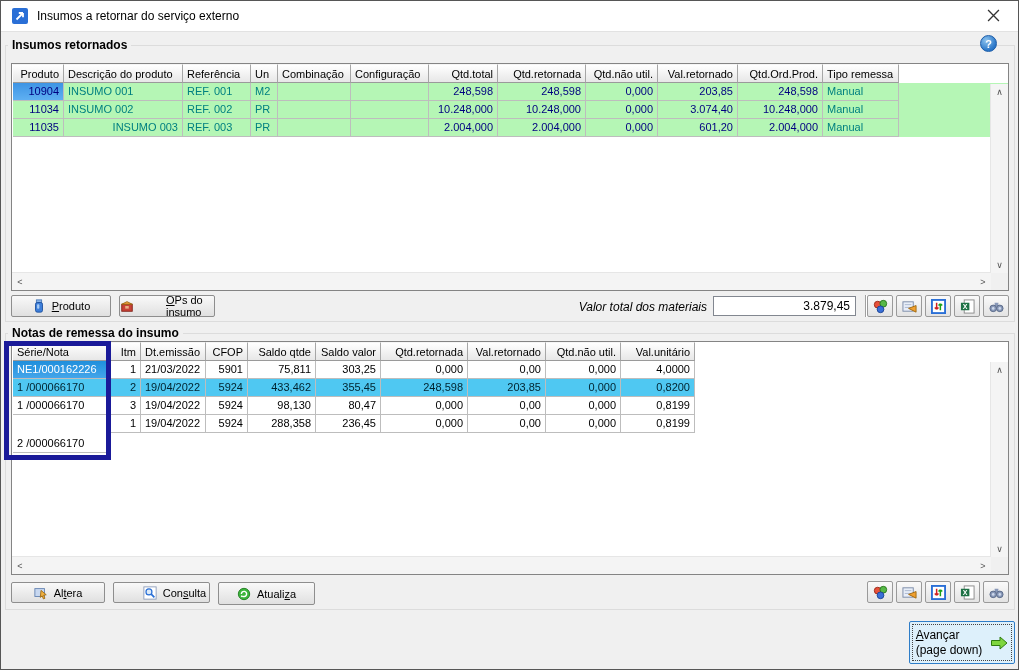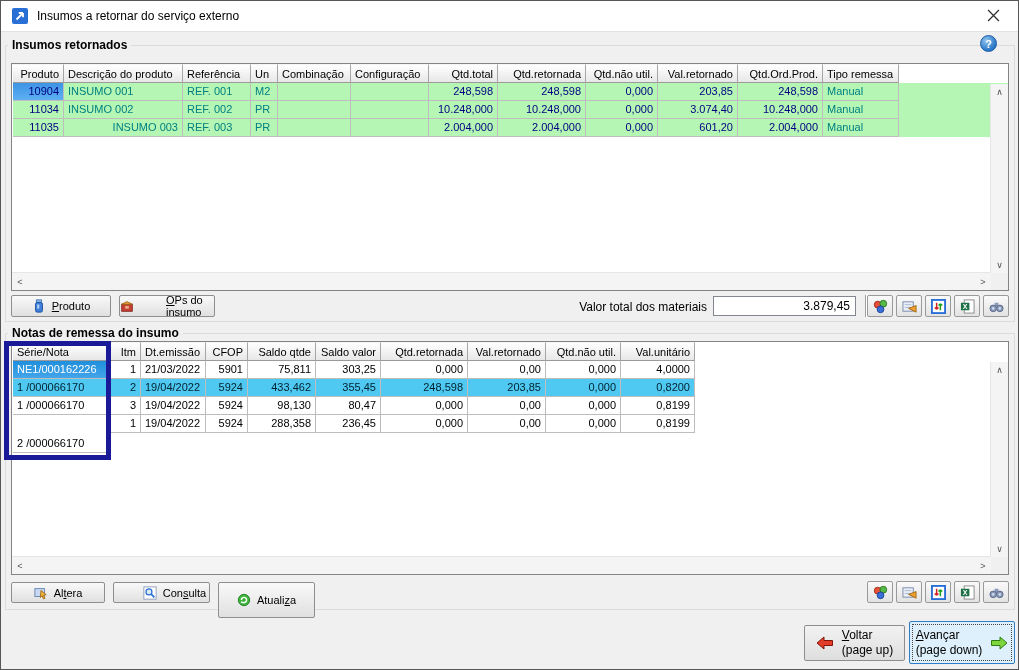--- a/index.html
+++ b/index.html
@@ -37,21 +37,21 @@
   .sb{position:absolute;color:#555;font-size:9px;display:flex;align-items:center;justify-content:center;width:17px;height:16px;}
   .sb.up{top:0;} .sb.dn{bottom:0;}
   .sb.lt{left:0;height:17px;width:16px;} .sb.rt{right:0;height:17px;width:16px;}
   
   .btn{position:absolute;display:flex;align-items:center;justify-content:center;gap:6px;background:linear-gradient(#f9f9f9,#e0e0e0);border:1px solid #8e8e8e;border-radius:2px;font-size:11px;color:#000;box-sizing:border-box;cursor:default;}
   .btn u{text-decoration:underline;}
   .iconbtn{width:26px;height:22px;display:flex;align-items:center;justify-content:center;background:linear-gradient(#fafafa,#e3e3e3);border:1px solid #9a9a9a;border-radius:2px;box-sizing:border-box;}
   .iconrow{position:absolute;display:flex;gap:3px;}
   .divider{position:absolute;width:0;border-left:1px solid #a0a0a0;border-right:1px solid #ffffff;}
   
-  .total-label{position:absolute;font-size:12px;color:#000;text-align:right;}
+  .total-label{position:absolute;font-size:12px;color:#000;text-align:right;font-style:italic;}
   .field{position:absolute;background:#fff;border:1px solid #828790;box-sizing:border-box;font-size:12px;text-align:right;padding:2px 5px 0;color:#000;}
   
   .footer-btn{position:absolute;display:flex;align-items:center;justify-content:center;gap:8px;background:linear-gradient(#f2f2f2,#dedede);border:1px solid #8e8e8e;border-radius:2px;font-size:12px;box-sizing:border-box;}
   .footer-btn .lines{display:flex;flex-direction:column;align-items:flex-start;line-height:15px;}
   .footer-btn.default{background:#ddf0fb;border:1px solid #2e7dc8;outline:1px dotted #444;outline-offset:-4px;}
   
   .annotation{position:absolute;left:3px;top:340px;width:107px;height:119px;border:5px solid #1a1a99;box-sizing:border-box;pointer-events:none;z-index:50;}
   svg{display:block;}
 </style>
 </head>
@@ -305,21 +305,21 @@
   <div class="btn" style="left:112px;top:581px;width:97px;height:21px;padding-left:26px;">
     <span>
         <svg width="14" height="14" viewBox="0 0 16 16">
           <rect x="1" y="1" width="14" height="14" fill="#fff" stroke="#8a9ab8"></rect>
           <circle cx="6.8" cy="6.8" r="3.4" fill="#dceaf8" stroke="#2a6fd6" stroke-width="1.4"></circle>
           <path d="M9.4 9.4 L13 13" stroke="#2a6fd6" stroke-width="2"></path>
         </svg>
       </span>
     <span>Con<u>s</u>ulta</span>
   </div>
-  <div class="btn" style="left:217px;top:581px;width:97px;height:36px;">
+  <div class="btn" style="left:217px;top:581px;width:97px;height:23px;">
     <span>
         <svg width="14" height="14" viewBox="0 0 16 16">
           <circle cx="8" cy="8" r="6.5" fill="#3db53d" stroke="#1d7a1d"></circle>
           <path d="M5 8 a3 3 0 1 1 1 2.2" fill="none" stroke="#fff" stroke-width="1.6"></path>
           <path d="M4.2 11.6 l2.6 -0.4 l-1.6 -2.2 z" fill="#fff"></path>
         </svg>
       </span>
     <span>Atuali<u>z</u>a</span>
   </div>
 
@@ -356,31 +356,20 @@
         <svg width="15" height="15" viewBox="0 0 16 16">
           <rect x="6" y="4" width="4" height="4" fill="#8898b8"></rect>
           <circle cx="4.5" cy="10" r="3.5" fill="#8898b8" stroke="#5a6a88"></circle>
           <circle cx="11.5" cy="10" r="3.5" fill="#8898b8" stroke="#5a6a88"></circle>
           <circle cx="4.5" cy="10" r="1.4" fill="#cdd8ea"></circle>
           <circle cx="11.5" cy="10" r="1.4" fill="#cdd8ea"></circle>
         </svg>
       </span>
   </div>
 
-  <div class="footer-btn" style="left:803px;top:624px;width:101px;height:36px;">
-    <span>
-        <svg width="18" height="14" viewBox="0 0 18 14">
-          <path d="M8 1 L1 7 L8 13 L8 9.5 L16.5 9.5 L16.5 4.5 L8 4.5 Z" fill="#e23b28" stroke="#7d150c"></path>
-        </svg>
-      </span>
-    <span class="lines">
-      <span><u>V</u>oltar</span>
-      <span>(page up)</span>
-    </span>
-  </div>
   <div class="footer-btn default" style="left:908px;top:620px;width:106px;height:43px;">
     <span class="lines">
       <span><u>A</u>vançar</span>
       <span>(page down)</span>
     </span>
     <span>
         <svg width="18" height="14" viewBox="0 0 18 14">
           <path d="M10 1 L17 7 L10 13 L10 9.5 L1.5 9.5 L1.5 4.5 L10 4.5 Z" fill="#7ed63e" stroke="#2f7d10"></path>
         </svg>
       </span>

